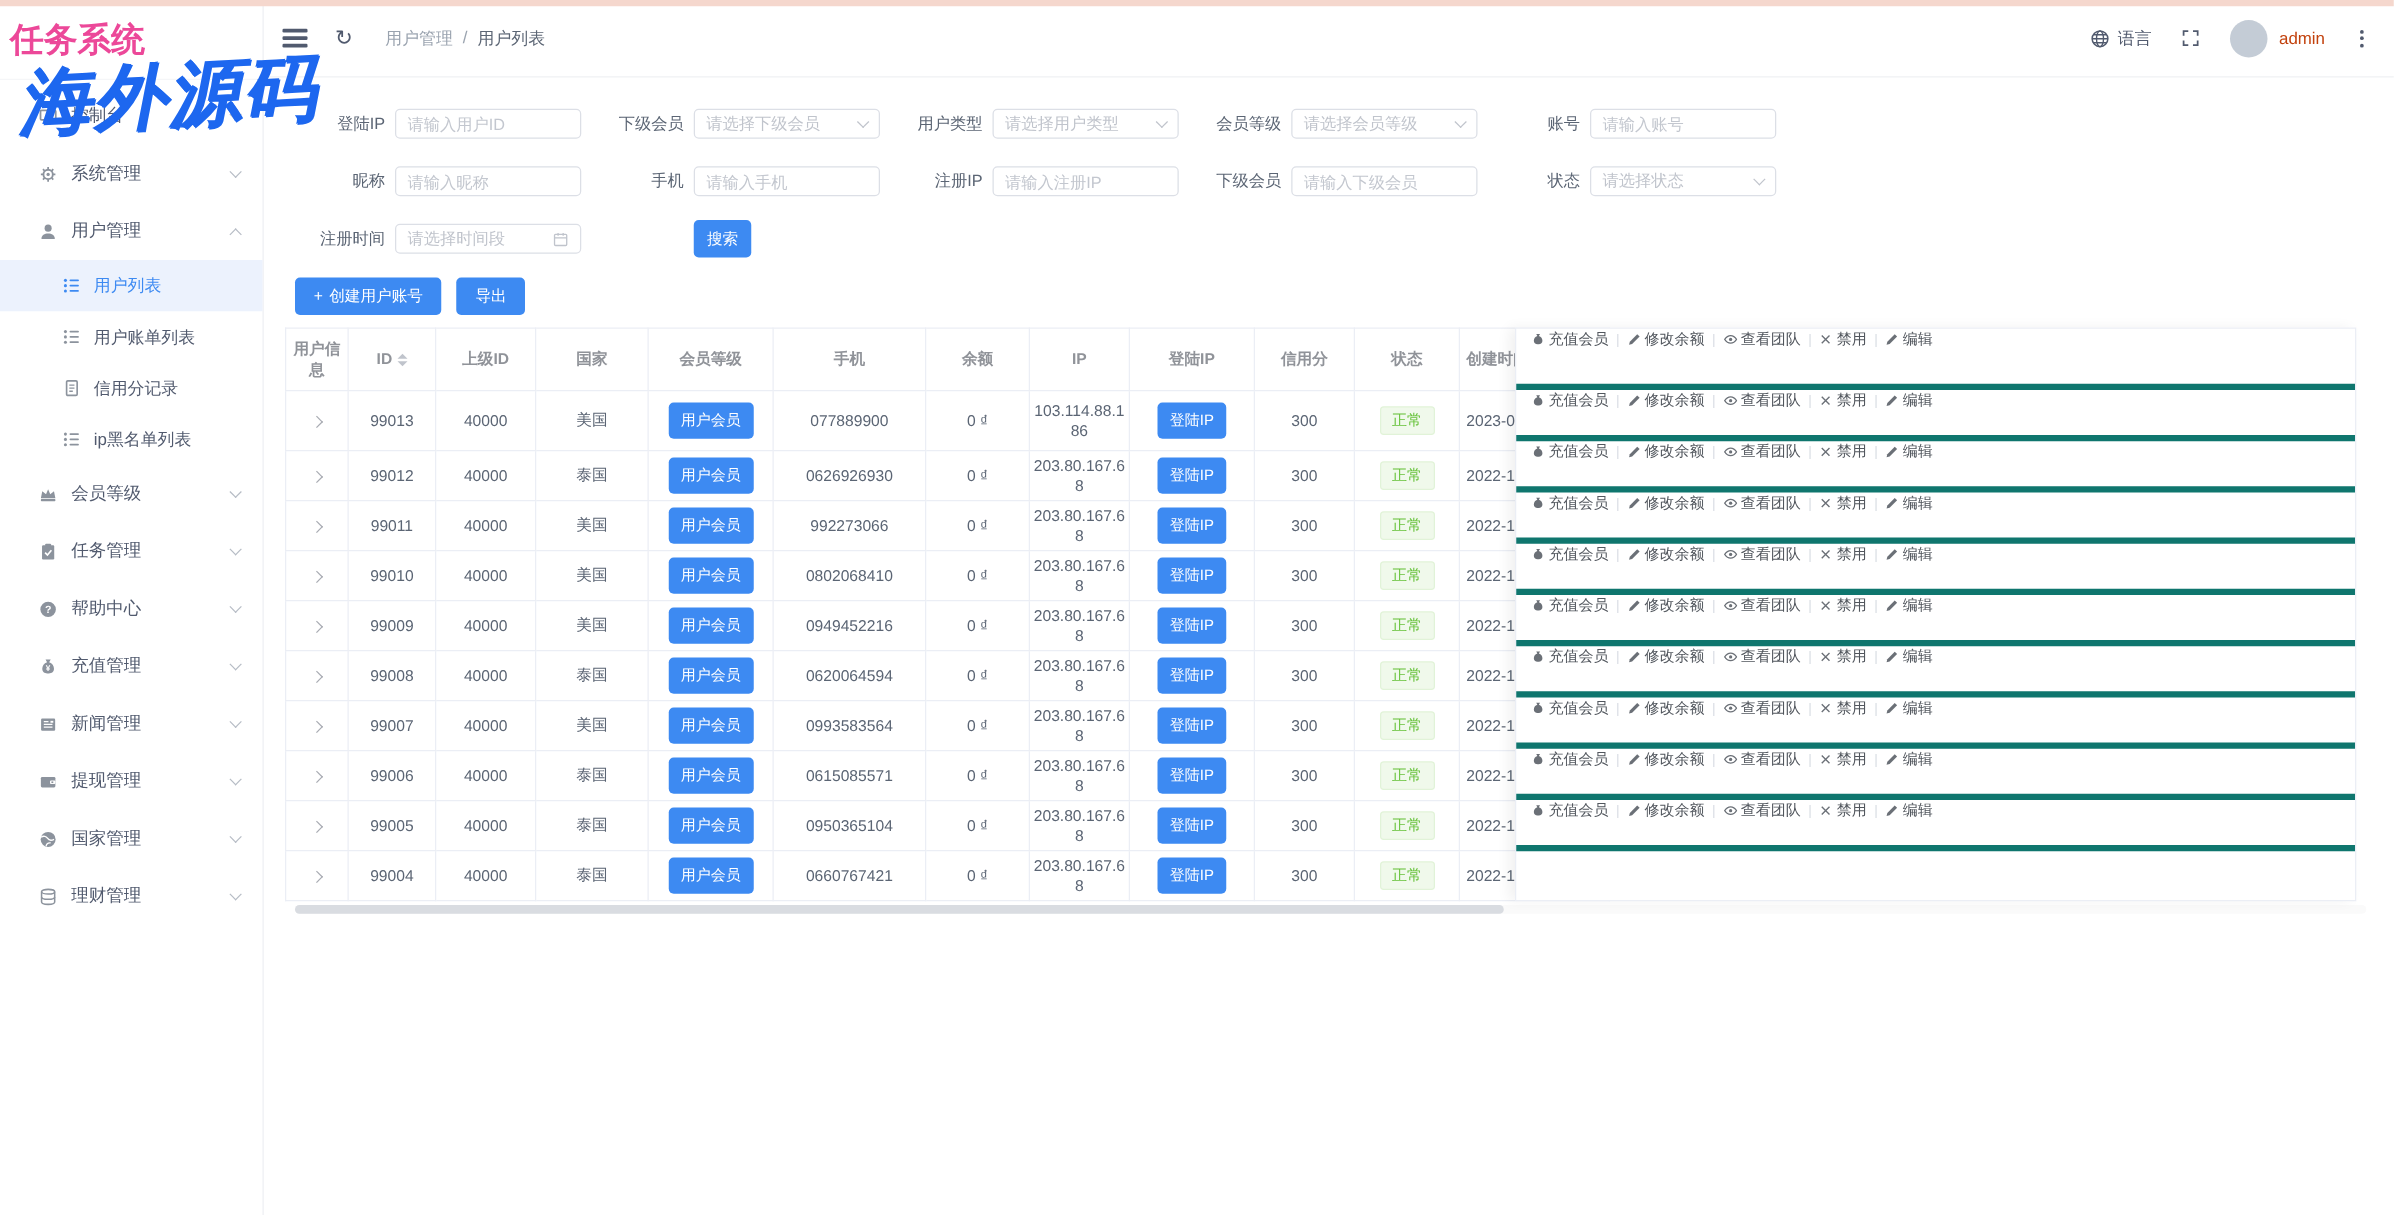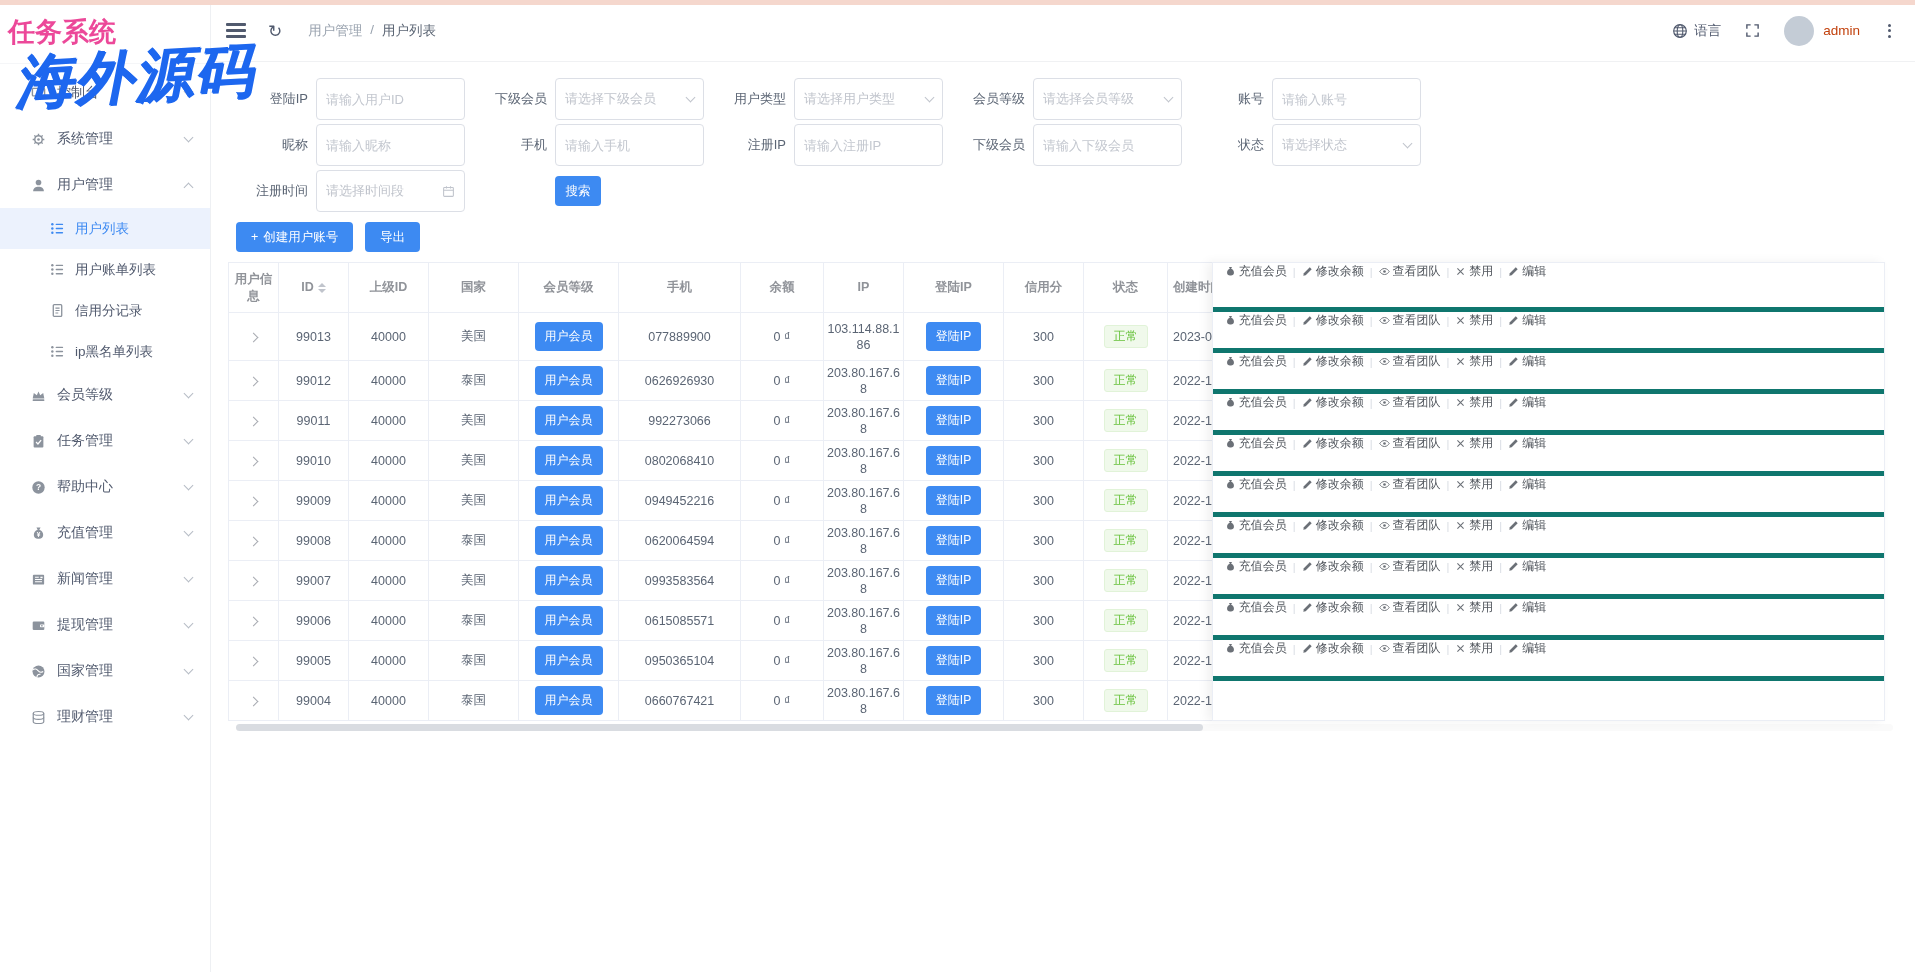--- a/index.html
+++ b/index.html
@@ -54,21 +54,21 @@
   .kebab { display:flex; flex-direction:column; gap:2.5px; padding:4px; cursor:pointer; }
   .kebab i { width:3px; height:3px; border-radius:50%; background:#515a6e; }
 
   .content { padding:10px 14px 0; }
 
   
   .filters { padding-top:4px; }
   .filter-row { display:flex; height:46px; align-items:center; }
   .ffield { width:239px; display:flex; align-items:center; flex:none; }
   .flabel { width:82px; text-align:right; margin-right:8px; font-size:13px; color:#5b6574; flex:none; }
-  .ctrl { width:149px; height:42px; border:1px solid #dcdfe6; border-radius:4px; background:#fff;
+  .ctrl { width:149px; height:24px; border:1px solid #dcdfe6; border-radius:4px; background:#fff;
           display:flex; align-items:center; justify-content:space-between; padding:0 9px;
           font-size:13px; color:#c0c4cc; }
   input.ctrl { display:block; padding:0 9px; color:#606266; }
   input.ctrl::placeholder { color:#c3c7cf; }
   .sel-chev { width:7px; height:7px; border-right:1.3px solid #c0c4cc; border-bottom:1.3px solid #c0c4cc;
               transform:rotate(45deg); margin-top:-3px; }
   .btn { border:none; border-radius:4px; background:#3d8af2; color:#fff; font-size:12.5px;
          height:30px; padding:0 15px; cursor:pointer; display:inline-flex; align-items:center; gap:5px; }
   .search-btn { margin-left:90px; width:46px; justify-content:center; padding:0; }
 

